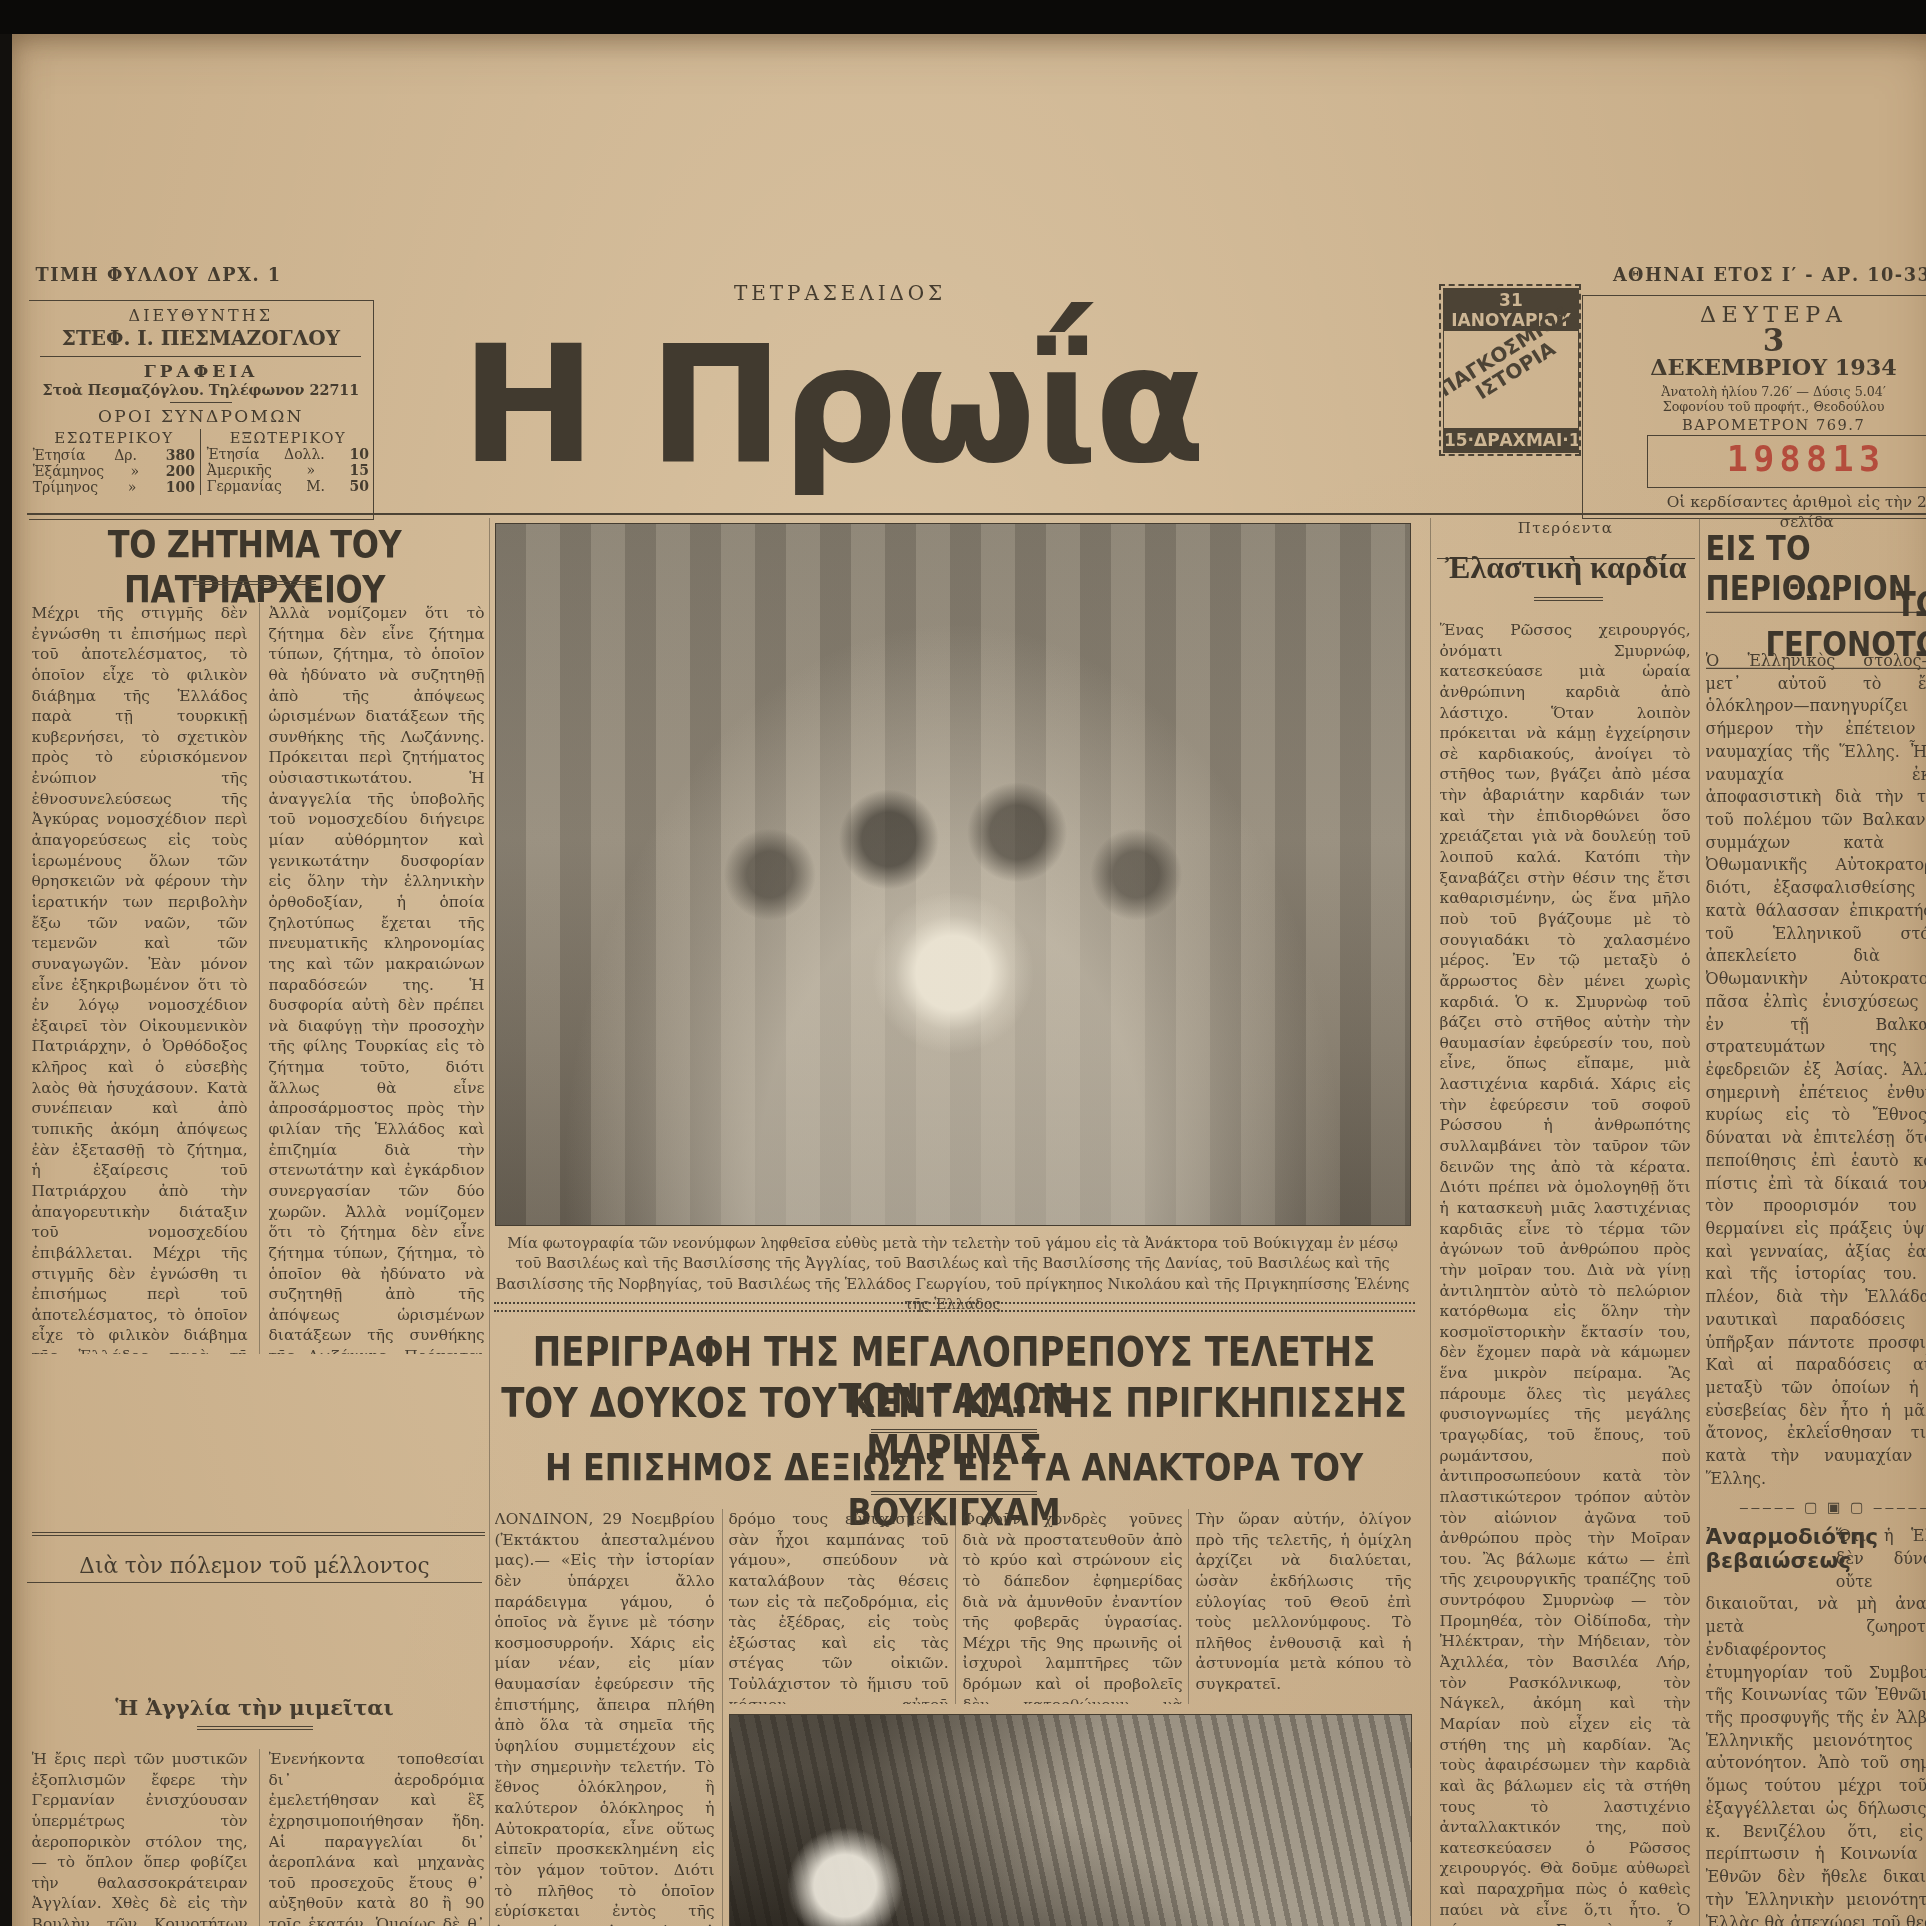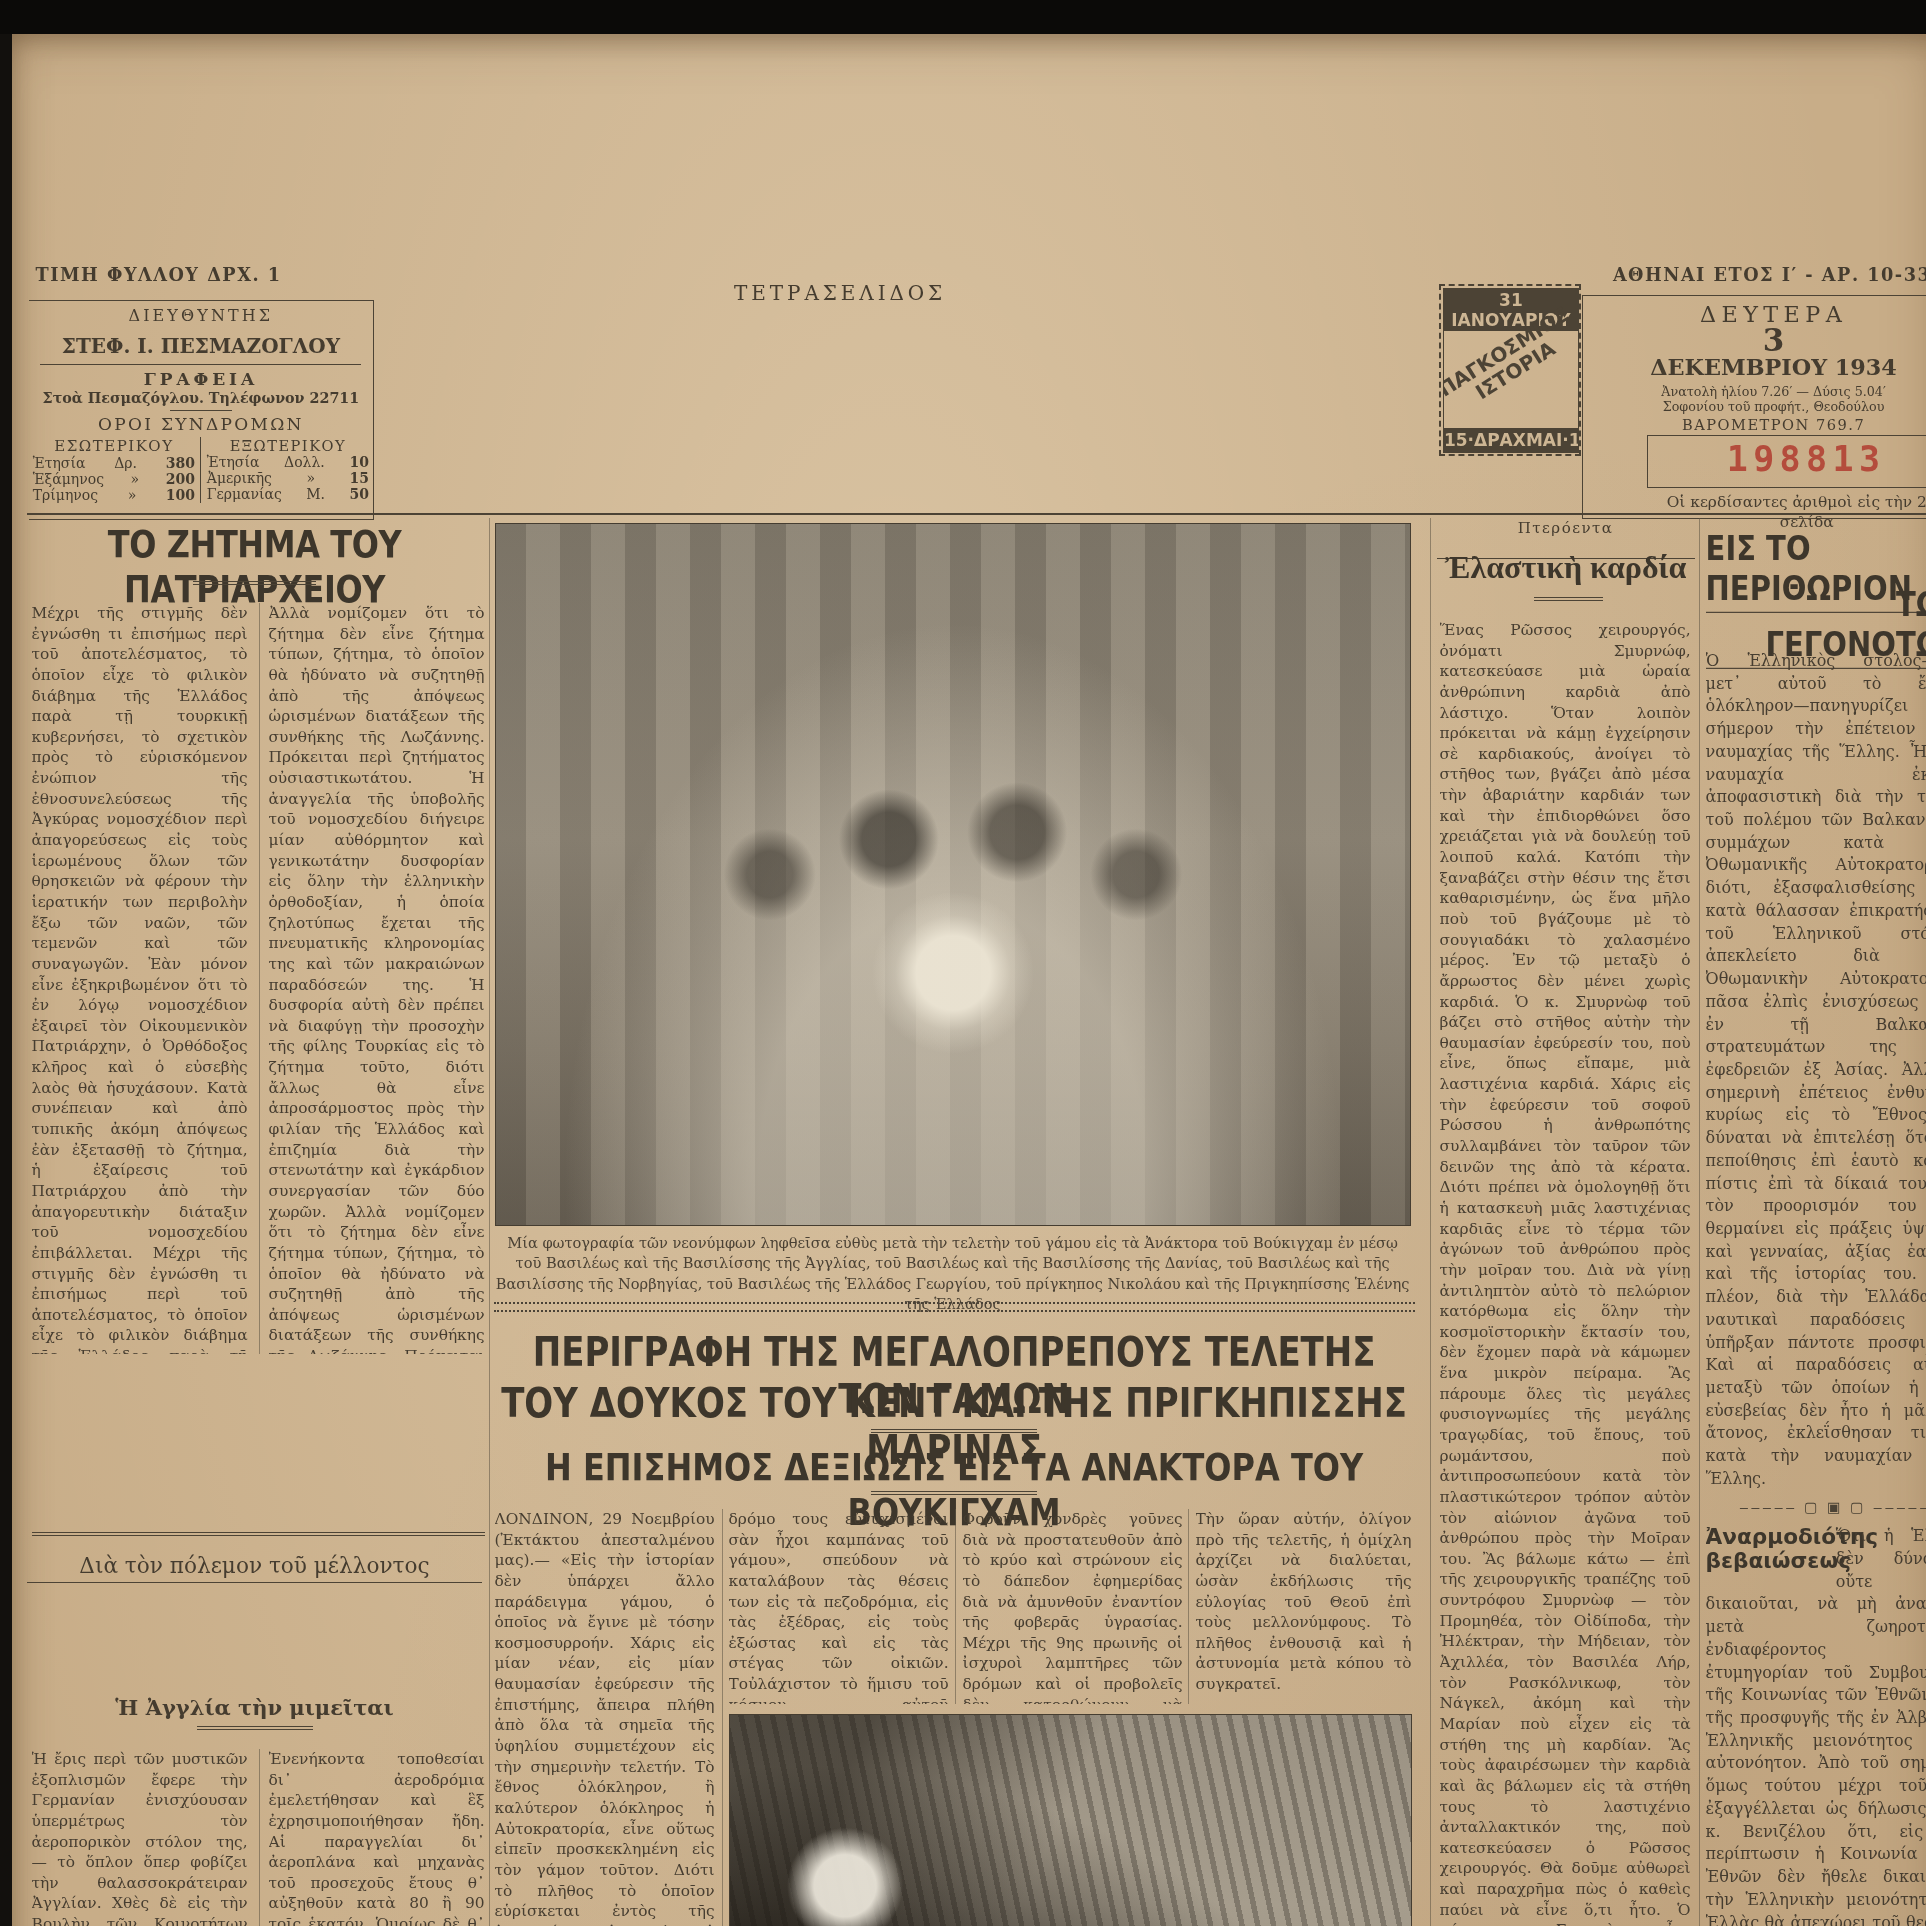--- a/index.html
+++ b/index.html
@@ -70,21 +70,21 @@
 <div class="corner-black" style="left:0;top:0;width:2039px;height:34px;"></div>
 <div class="corner-black" style="right:0;top:0;width:250px;height:59px;"></div>
 <div class="corner-black" style="right:0;top:0;width:116px;height:101px;"></div>
 
 <div id="paper">
 
   <div class="abs ink" style="left:24px;top:230px;font-size:17.7px;font-weight:bold;letter-spacing:1.5px;">ΤΙΜΗ ΦΥΛΛΟΥ ΔΡΧ. 1</div>
 
   <div class="box" style="left:17.3px;top:266px;width:344px;height:218px;border-left:none;">
     <div class="ctr ink" style="margin-top:5.4px;font-size:16px;letter-spacing:3.1px;">ΔΙΕΥΘΥΝΤΗΣ</div>
-    <div class="ctr ink" style="font-size:20px;font-weight:bold;margin-top:9px;">ΣΤΕΦ. Ι. ΠΕΣΜΑΖΟΓΛΟΥ</div>
+    <div class="ctr ink" style="font-size:20px;font-weight:bold;margin-top:1px;">ΣΤΕΦ. Ι. ΠΕΣΜΑΖΟΓΛΟΥ</div>
     <div style="border-top:1.2px solid #4c4335;margin:5.4px 11.6px 0 11.6px;"></div>
     <div class="ctr ink" style="font-size:17px;font-weight:bold;letter-spacing:3.9px;margin-top:3.9px;">ΓΡΑΦΕΙΑ</div>
     <div class="ctr ink" style="font-size:14.3px;font-weight:bold;margin-top:1.5px;">Στοὰ Πεσμαζόγλου. Τηλέφωνον 22711</div>
     <div style="border-top:1.5px solid #4c4335;margin:3.9px auto 0 auto;width:62px;"></div>
     <div class="ctr ink" style="font-size:17px;letter-spacing:2.3px;margin-top:3.1px;">ΟΡΟΙ ΣΥΝΔΡΟΜΩΝ</div>
     <div style="display:flex;margin-top:3.1px;">
       <div style="flex:1;border-right:1.2px solid #4c4335;padding:0 5.4px 0 3.9px;">
         <div class="ctr ink" style="font-size:15px;letter-spacing:1.5px;">ΕΣΩΤΕΡΙΚΟΥ</div>
         <div style="display:flex;font-size:14px;">
             <span>Ἐτησία</span>
@@ -118,20 +118,21 @@
             <span>Γερμανίας</span>
             <span style="flex:1;text-align:center;">Μ.</span>
             <b>50</b>
           </div>
       </div>
     </div>
   </div>
 
   <div class="abs ctr ink" style="left:578px;top:247px;width:501px;font-size:20px;letter-spacing:3.9px;">ΤΕΤΡΑΣΕΛΙΔΟΣ</div>
 
+  <div class="abs ctr headline" style="left:370px;top:286px;width:901px;font-size:162px;line-height:1.05;letter-spacing:-2.3px;color:#413a2f;">Η Πρωΐα</div>
 
   <div class="abs" style="left:1427px;top:250px;width:134px;height:163px;border:2.3px dashed #4c4335;padding:2.3px;">
     <div style="width:100%;height:100%;border:1.9px solid #4c4335;position:relative;overflow:hidden;">
       <div class="ctr" style="background:#4c4335;color:#cdb694;font-size:17px;font-weight:bold;padding:1px 0;font-family:'DejaVu Sans',sans-serif;">31 ΙΑΝΟΥΑΡΙΟΥ</div>
       <div class="ctr headline" style="position:absolute;left:-23px;top:50px;width:177px;transform:rotate(-32deg);font-size:20px;line-height:1.1;color:#4c4335;">ΠΑΓΚΟΣΜΙΟΣ ΙΣΤΟΡΙΑ</div>
       <div class="ctr" style="position:absolute;bottom:0;left:0;right:0;background:#4c4335;color:#cdb694;font-size:17px;font-weight:bold;padding:2.3px 0;font-family:'DejaVu Sans',sans-serif;">15·ΔΡΑΧΜΑΙ·15</div>
     </div>
   </div>
 
   <div class="abs ctr ink" style="left:1568px;top:230px;width:385px;font-size:17.7px;font-weight:bold;letter-spacing:1.5px;">ΑΘΗΝΑΙ ΕΤΟΣ Ι′ - ΑΡ. 10-33</div>

